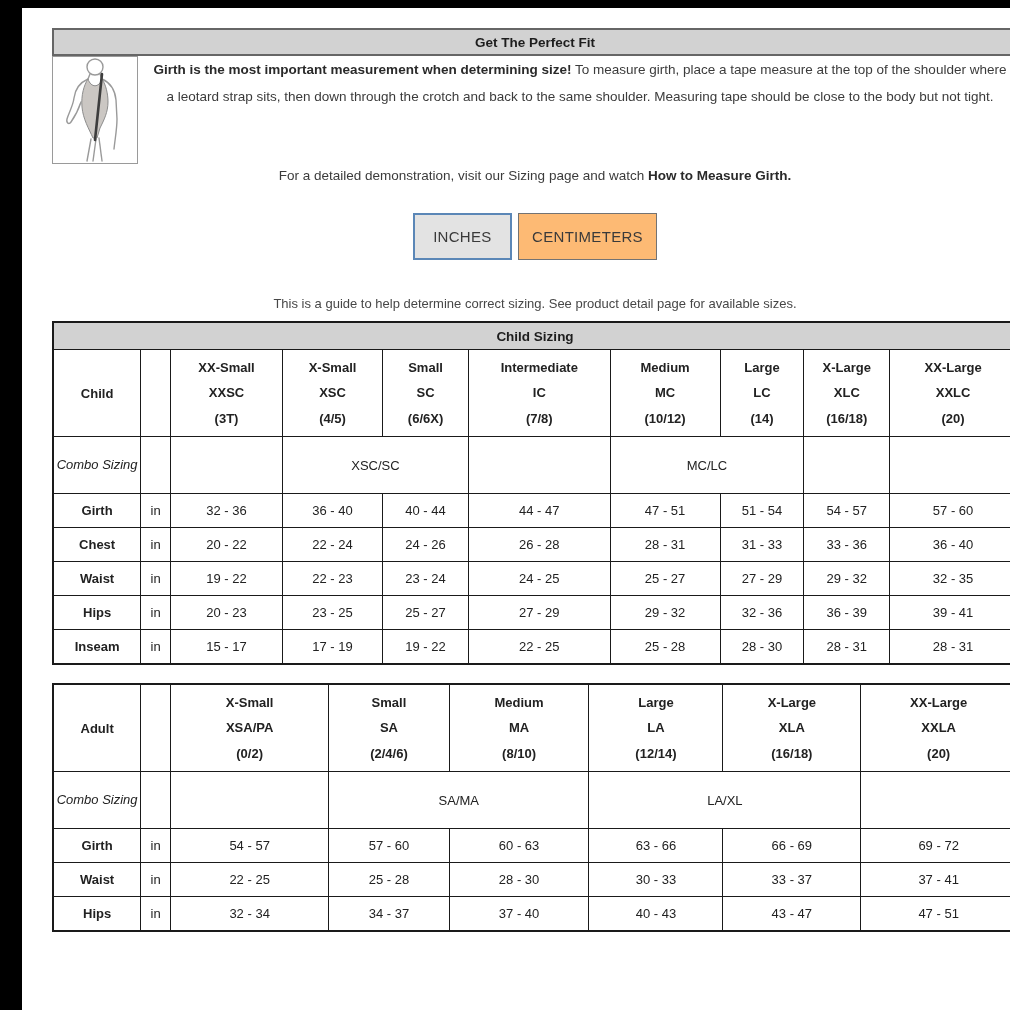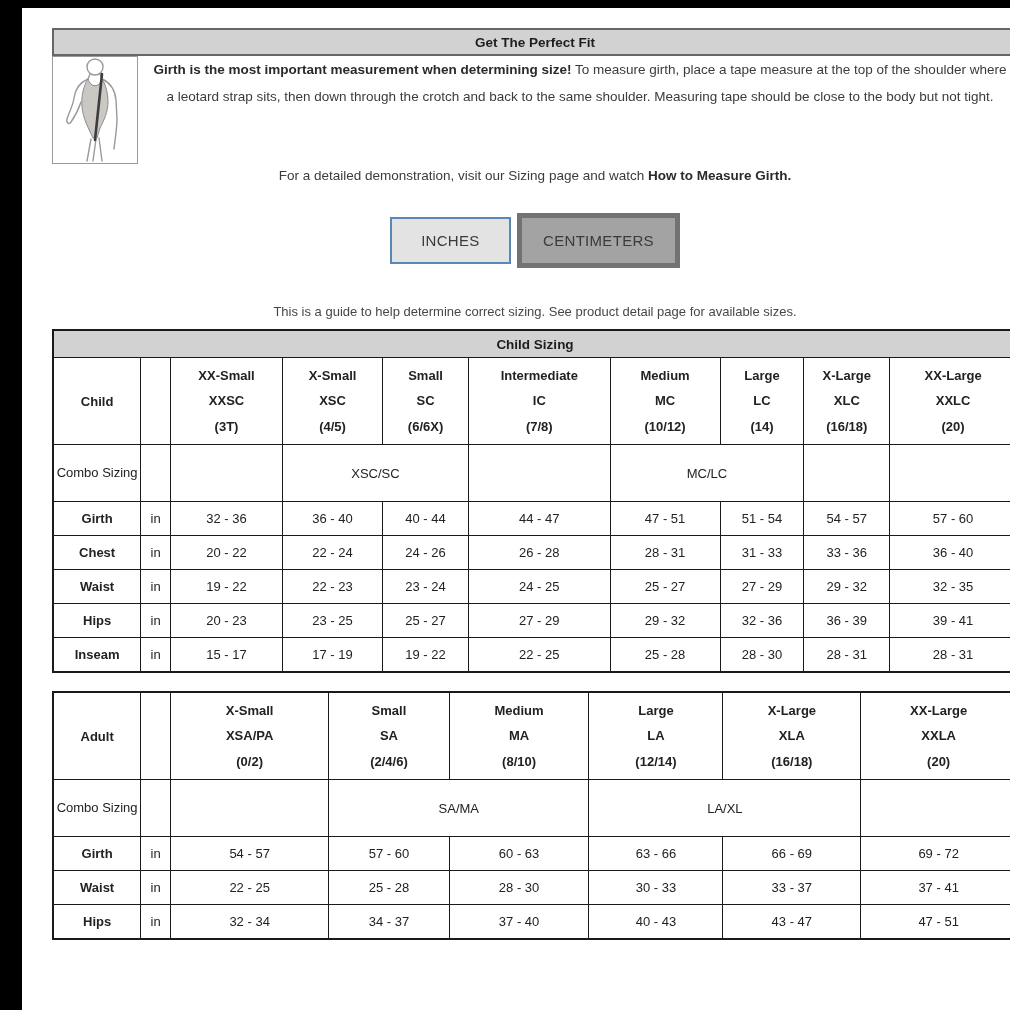--- a/index.html
+++ b/index.html
@@ -58,30 +58,30 @@
   }
   .unit-buttons {
     margin-top: 30px;
     text-align: center;
   }
   .btn {
     font-family: "Liberation Sans", sans-serif;
     font-size: 15px;
     color: #3a3a3a;
     letter-spacing: 0.3px;
-    background: #a3a3a3;
-    border: 5px solid #737373;
-    padding: 14px 21px;
+    background: #fdba74;
+    border: 1px solid #737373;
+    padding: 14px 13px;
     cursor: pointer;
     vertical-align: middle;
   }
   .btn-active {
     background: #e3e3e3;
     border: 2px solid #5b87b7;
-    padding: 13px 29px;
+    padding: 13px 18px;
     margin-right: 2px;
   }
   .guide-note {
     margin-top: 36px;
     text-align: center;
     font-size: 13px;
     color: #474747;
   }
   .table-wrap-child { margin-top: 10px; border-radius: 6px; }
   .table-wrap-adult { margin-top: 18px; }
@@ -105,21 +105,21 @@
     font-weight: bold;
     font-size: 13.5px;
     height: 22px;
     color: #1d1d1d;
   }
   tr.size-header-row td { height: 82px; }
   td.size-head { font-weight: bold; }
   td.size-head div { line-height: 1.95; }
   td.group-label-cell, td.combo-label-cell, td.measurement-label-cell { font-weight: bold; }
   tr.combo-row td { height: 52px; font-weight: normal; }
-  td.combo-label-cell { line-height: 1.6; }
+  td.combo-label-cell { line-height: 1.6; font-style: italic; }
   tr.measurement-row td { height: 29px; }
   td.thick { border-left: 2px solid #1a1a1a; }
   svg .outline { fill: none; stroke: #9a9a9a; stroke-width: 1.4; stroke-linecap: round; }
   svg .leo { fill: #cbc7c3; stroke: #8d8d8d; stroke-width: 1; }
   svg .girth { stroke: #3d3d3d; stroke-width: 2.6; stroke-linecap: round; }
 </style>
 </head>
 <body>
 
 <div class="page">

